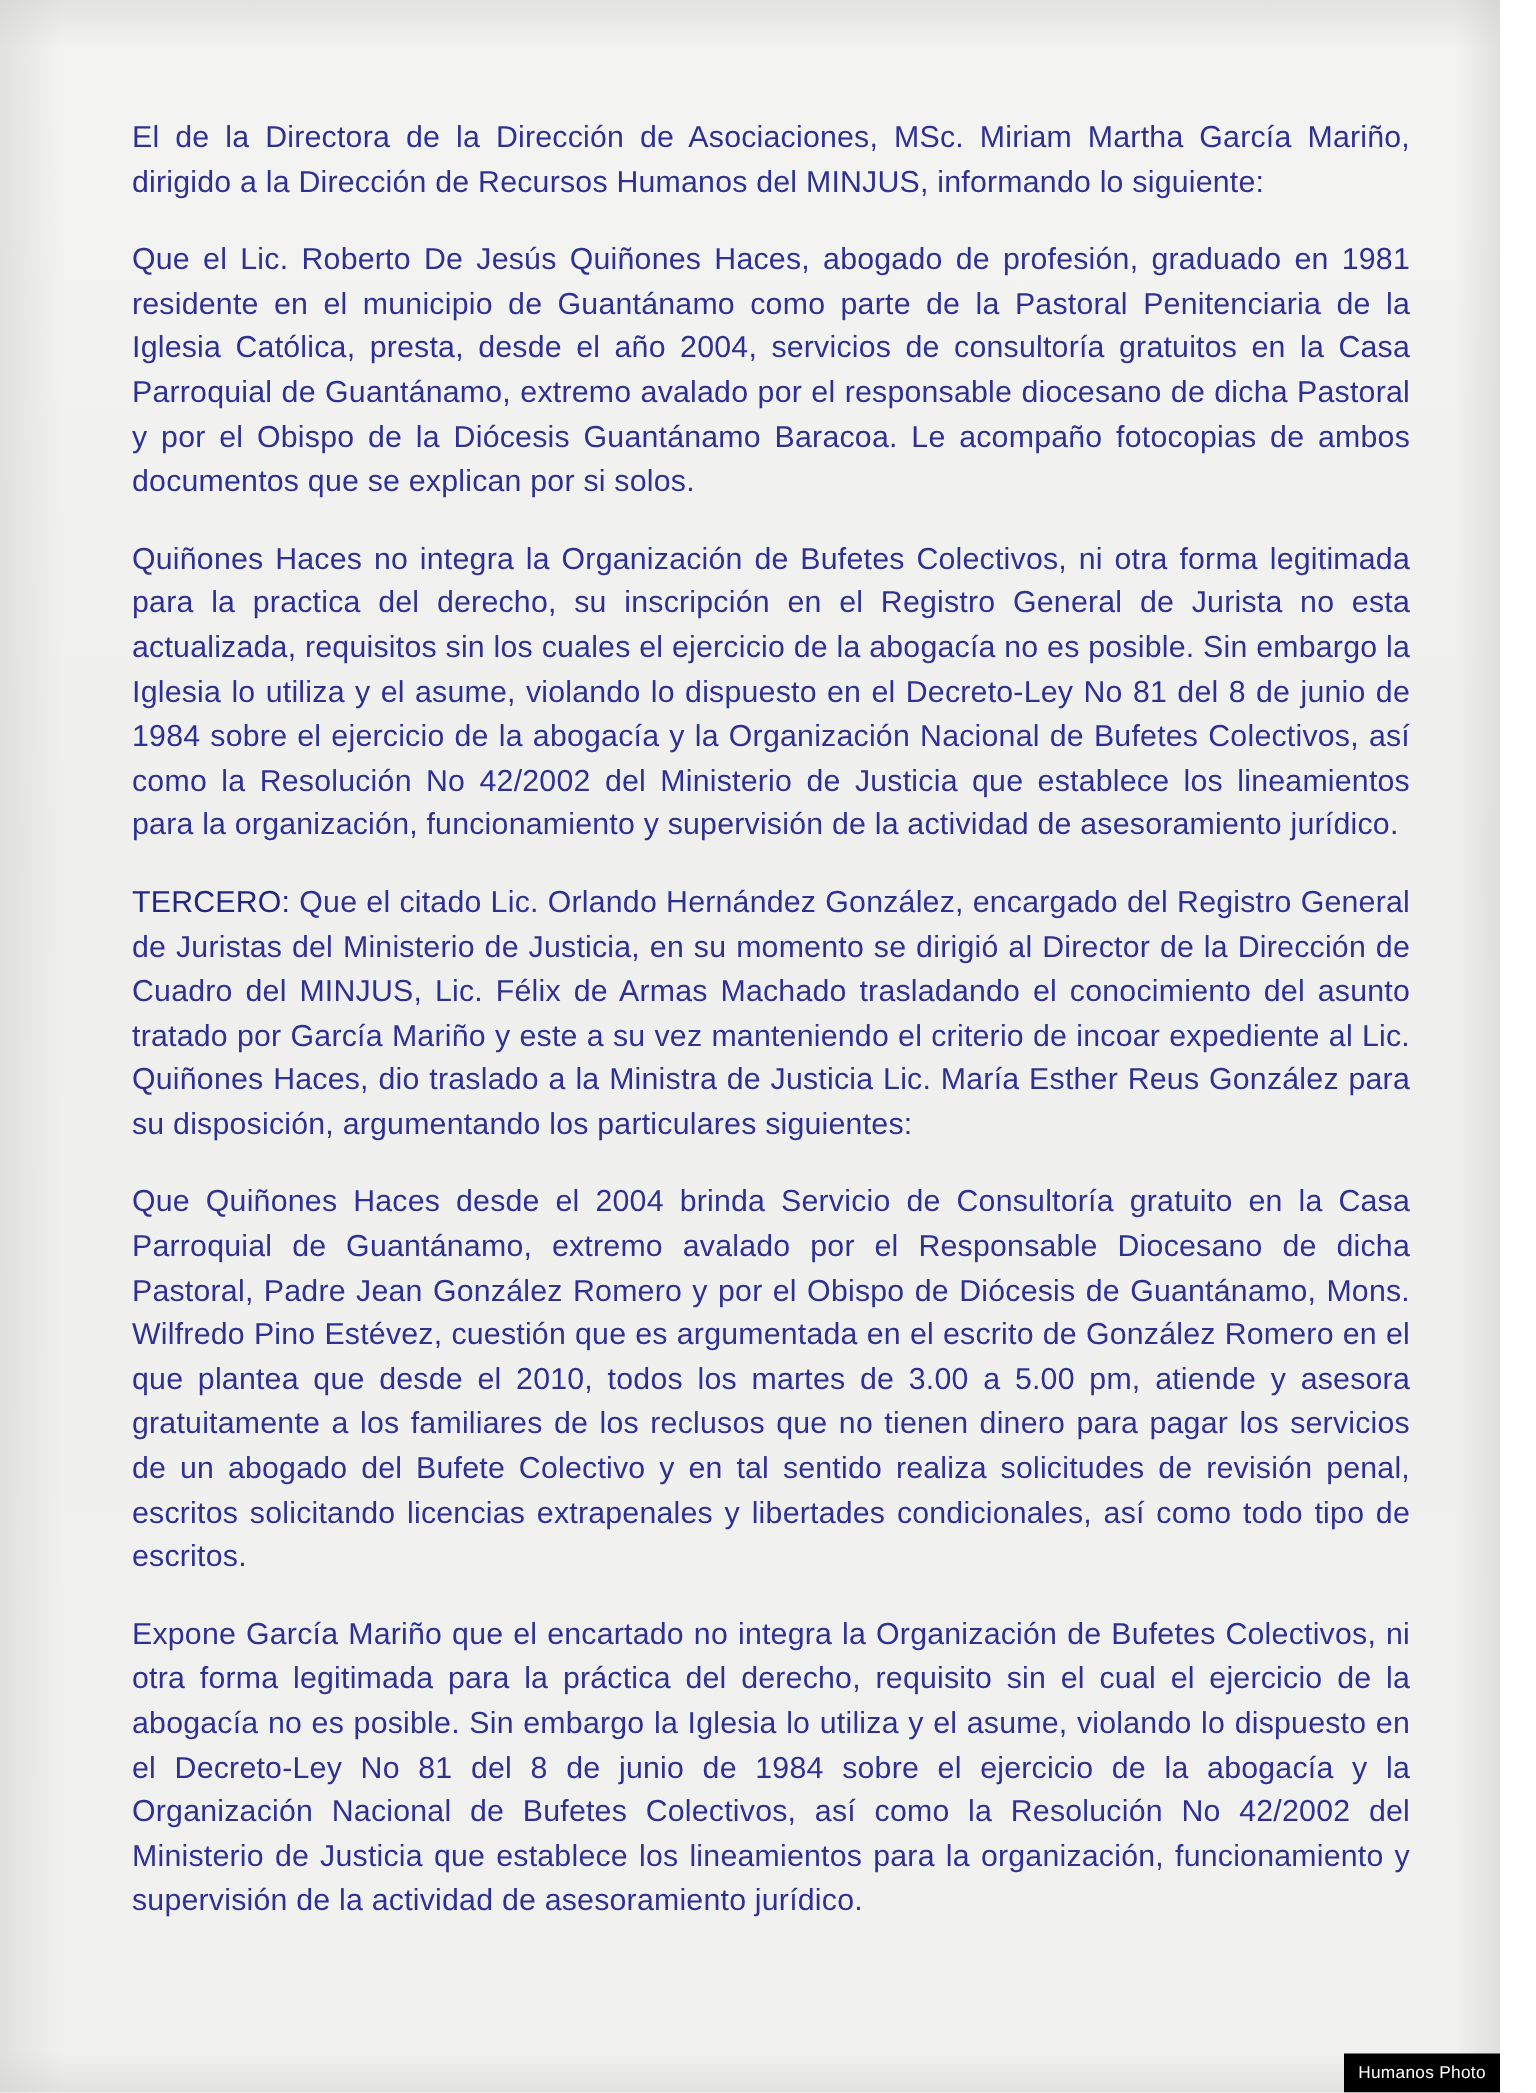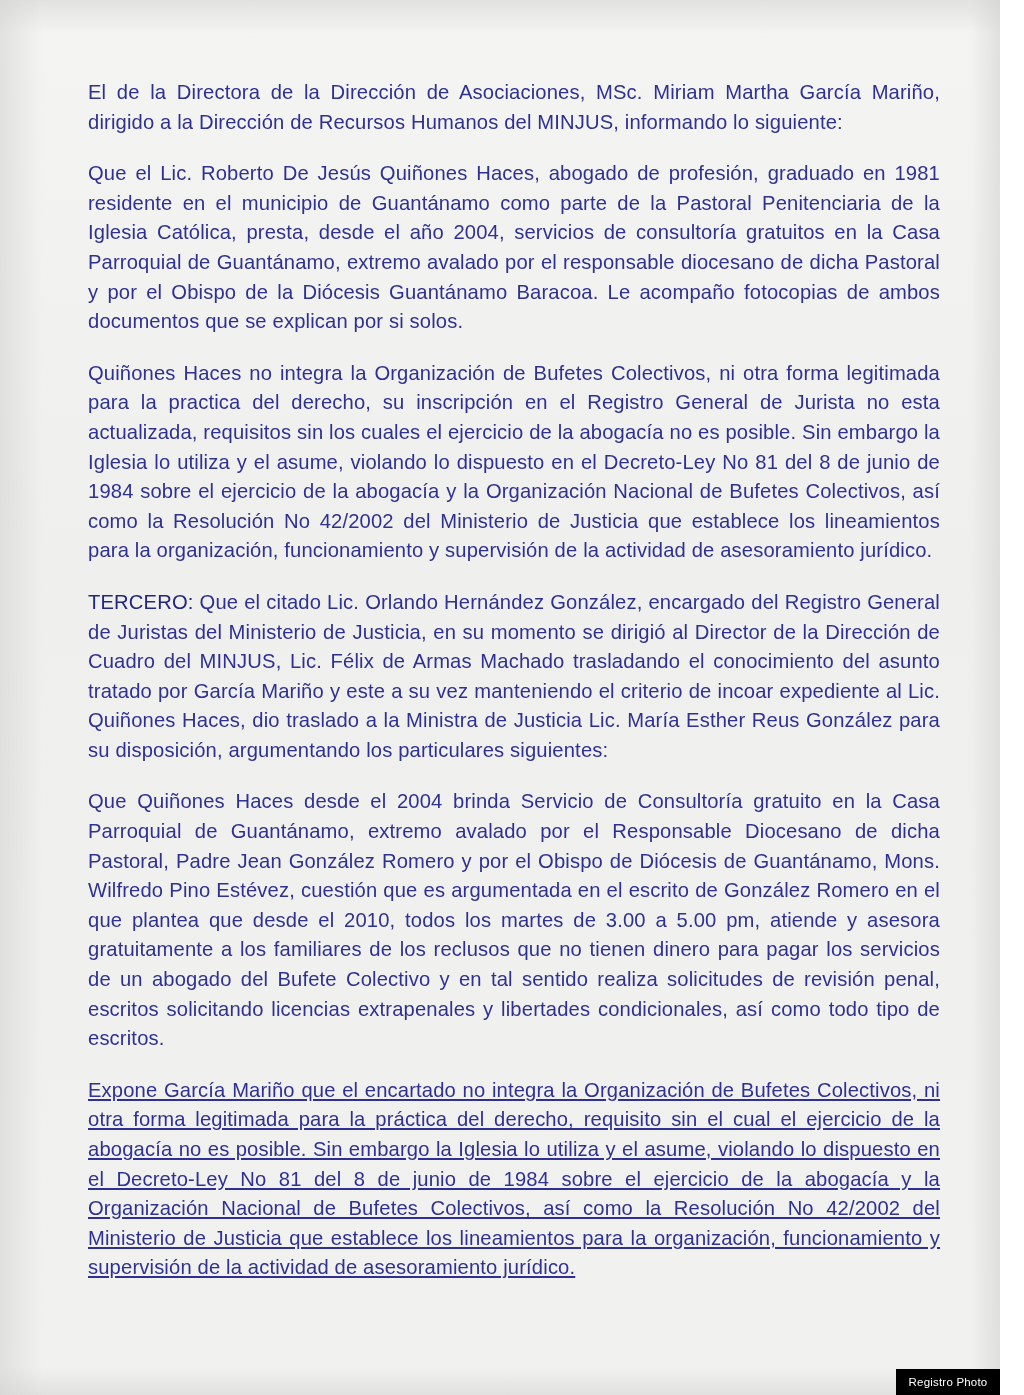--- a/index.html
+++ b/index.html
@@ -44,21 +44,21 @@
     text-align: justify;
     text-justify: inter-word;
     letter-spacing: 0.15px;
   }
   .para {
     margin: 0 0 22px 0;
     text-align: justify;
     color: #2f3192;
     font-family: "Liberation Sans", sans-serif;
   }
-  .para:last-child { margin-bottom: 0; text-decoration: underline; }
+  .para:last-child { margin-bottom: 0; }
   .lead {
     font-weight: normal;
     color: #23267f;
   }
   .credit {
     position: absolute;
     right: 0px;
     bottom: 0px;
     width: 104px;
     height: 26px;
@@ -97,15 +97,15 @@
     <p class="para">
       <span>Que Quiñones Haces desde el 2004 brinda Servicio de Consultoría gratuito en la Casa Parroquial de Guantánamo, extremo avalado por el Responsable Diocesano de dicha Pastoral, Padre Jean González Romero y por el Obispo de Diócesis de Guantánamo, Mons. Wilfredo Pino Estévez, cuestión que es argumentada en el escrito de González Romero en el que plantea que desde el 2010, todos los martes de 3.00 a 5.00 pm, atiende y asesora gratuitamente a los familiares de los reclusos  que no tienen dinero para pagar los servicios de un abogado del Bufete Colectivo y en tal sentido realiza solicitudes de  revisión penal, escritos solicitando licencias extrapenales y libertades condicionales, así como todo tipo de escritos.</span>
     </p>
 
     <p class="para">
       <span>Expone García Mariño que el encartado no integra la Organización de Bufetes Colectivos, ni otra forma legitimada para la práctica del derecho, requisito sin el cual el ejercicio de la abogacía no es posible. Sin embargo la Iglesia lo utiliza y el asume, violando lo dispuesto en el Decreto-Ley No 81 del 8 de junio de 1984 sobre el ejercicio de la abogacía y la Organización Nacional de Bufetes Colectivos, así como la Resolución No 42/2002 del Ministerio de Justicia que establece los lineamientos para la organización, funcionamiento y supervisión de la actividad de asesoramiento jurídico.</span>
     </p>
 
   </div>
 
-  <div class="credit">Registro Photo</div>
+  <div class="credit">Humanos Photo</div>
 
 </div>
 
 </body></html>

